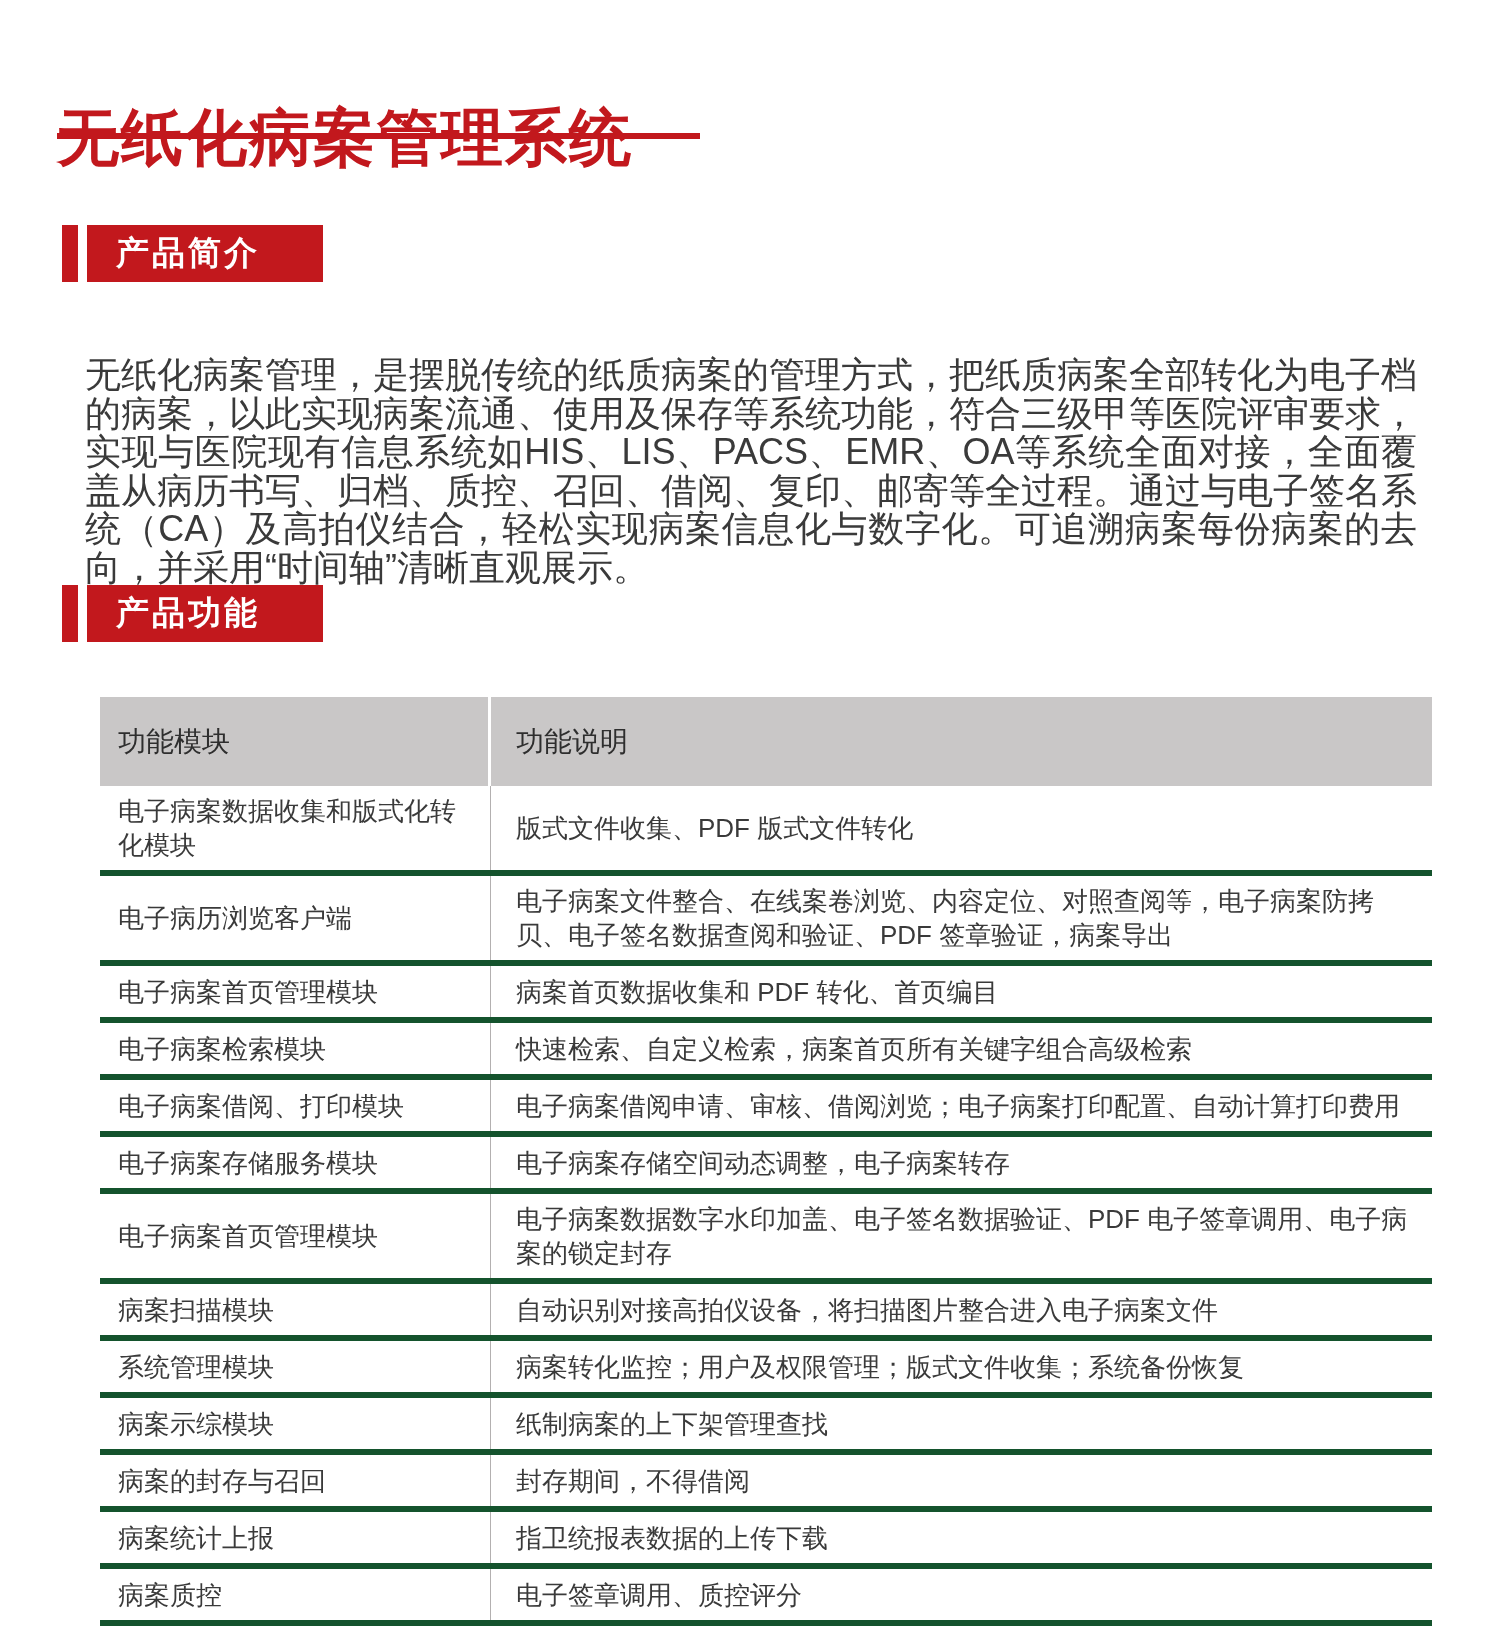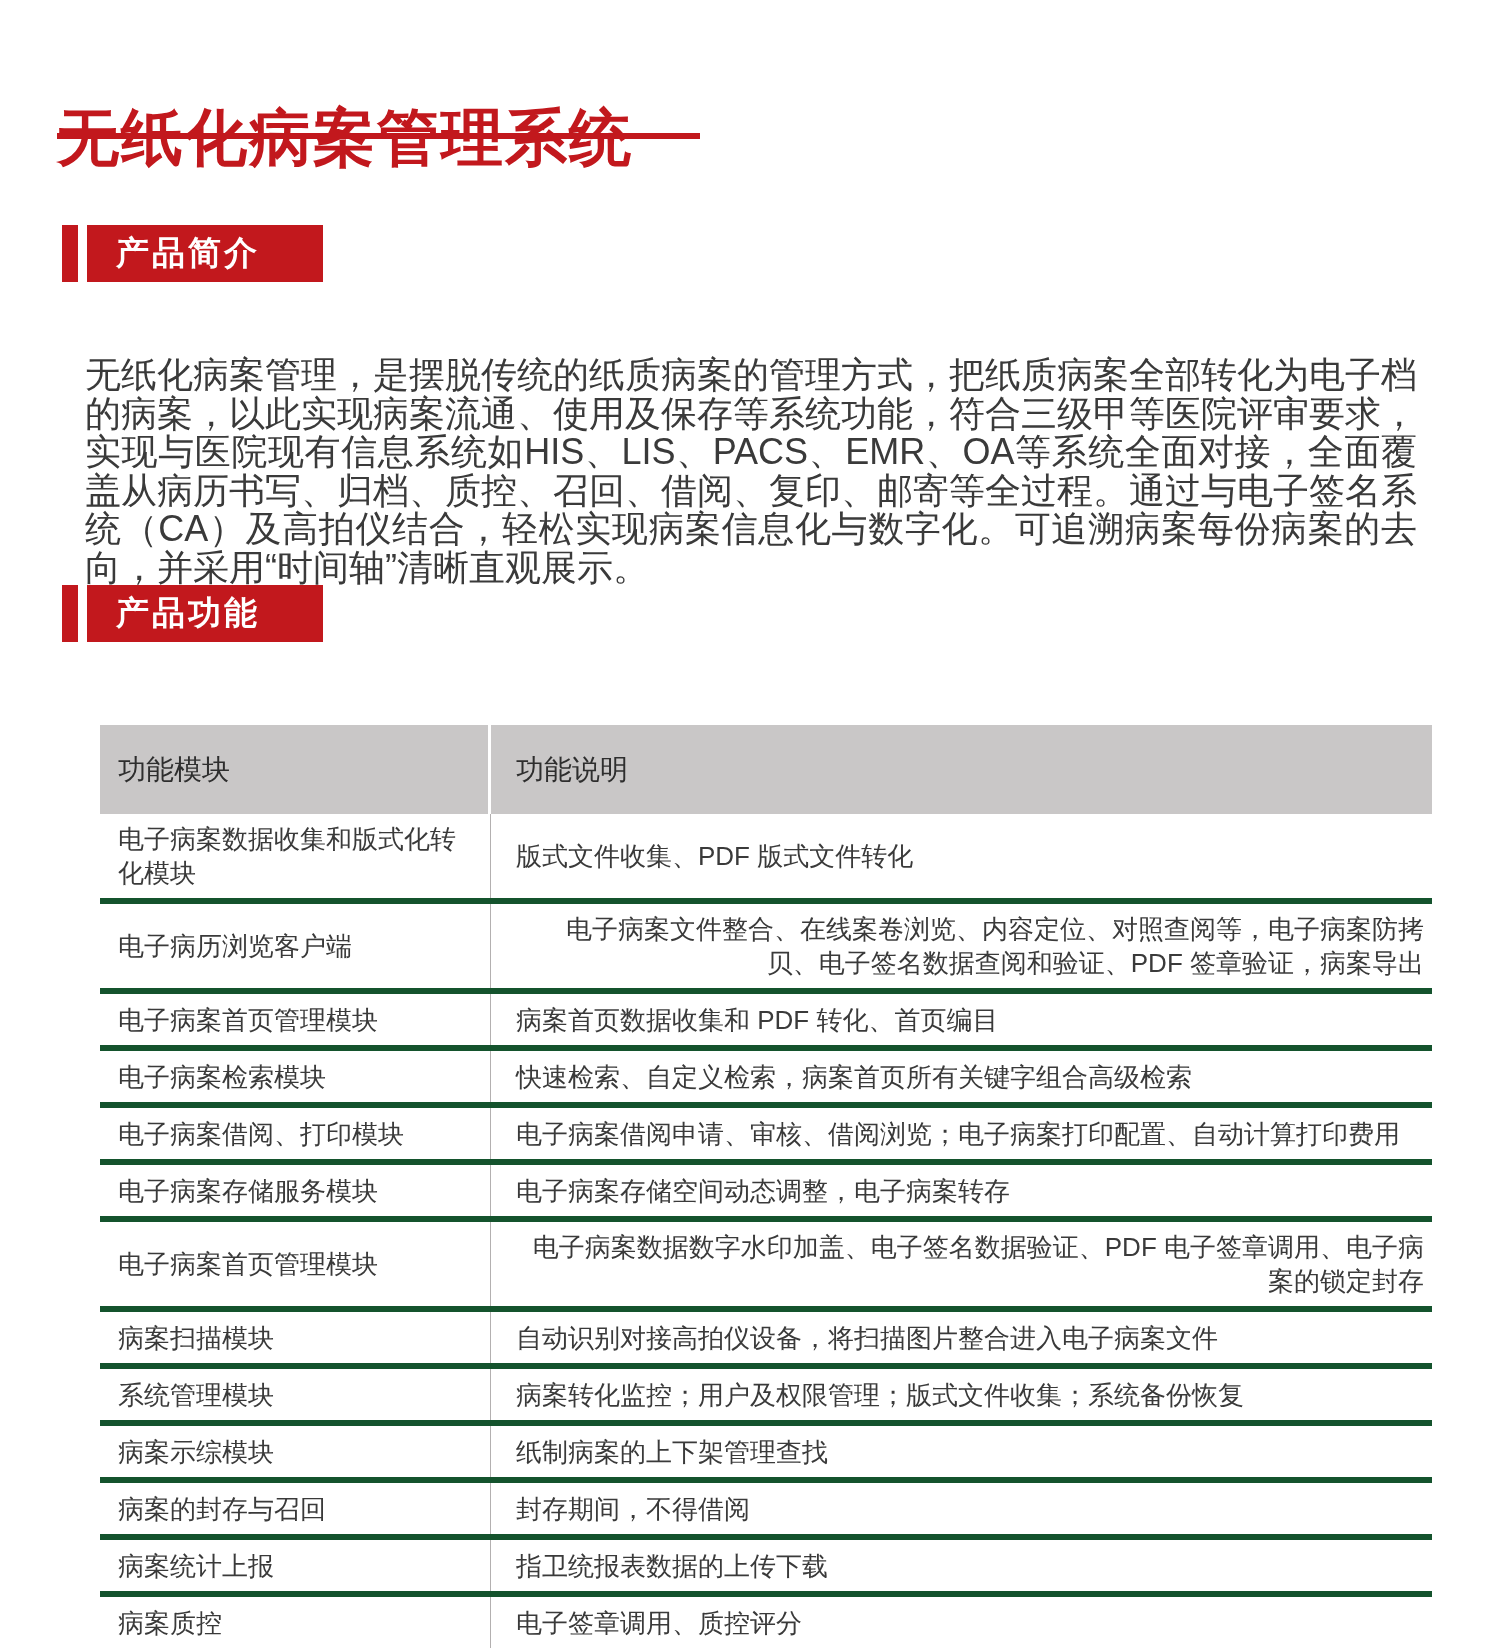--- a/index.html
+++ b/index.html
@@ -84,21 +84,20 @@
   .features-table {
     position: absolute;
     left: 100px;
     top: 697px;
     width: 1332px;
   }
   .thead {
     display: flex;
     background: #c9c7c7;
     height: 89px;
-    margin-top: 28px;
   }
   .thead .hcol1 {
     width: 391px;
     box-sizing: border-box;
     border-right: 3px solid #ffffff;
     display: flex;
     align-items: center;
     padding-left: 18px;
     font-size: 28px;
     color: #2e2e2e;
@@ -128,21 +127,20 @@
     color: #3a3a3a;
   }
   .trow .col2 {
     flex: 1;
     display: flex;
     align-items: center;
     padding: 8px 8px 8px 25px;
     font-size: 26px;
     line-height: 34px;
     color: #3a3a3a;
-    text-align: right;
   }
 </style>
 </head>
 <body>
 
 <div class="page">
 
   <h1 class="page-title">无纸化病案管理系统</h1>
   <div class="title-underline"></div>
 

